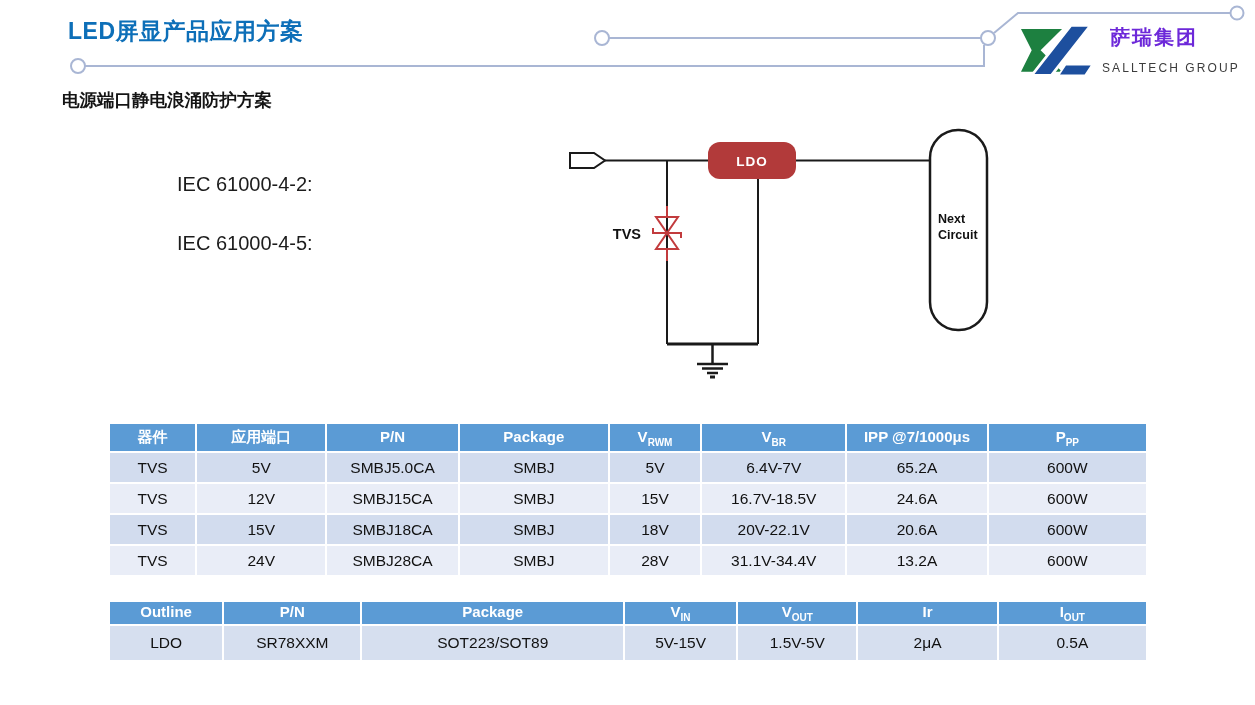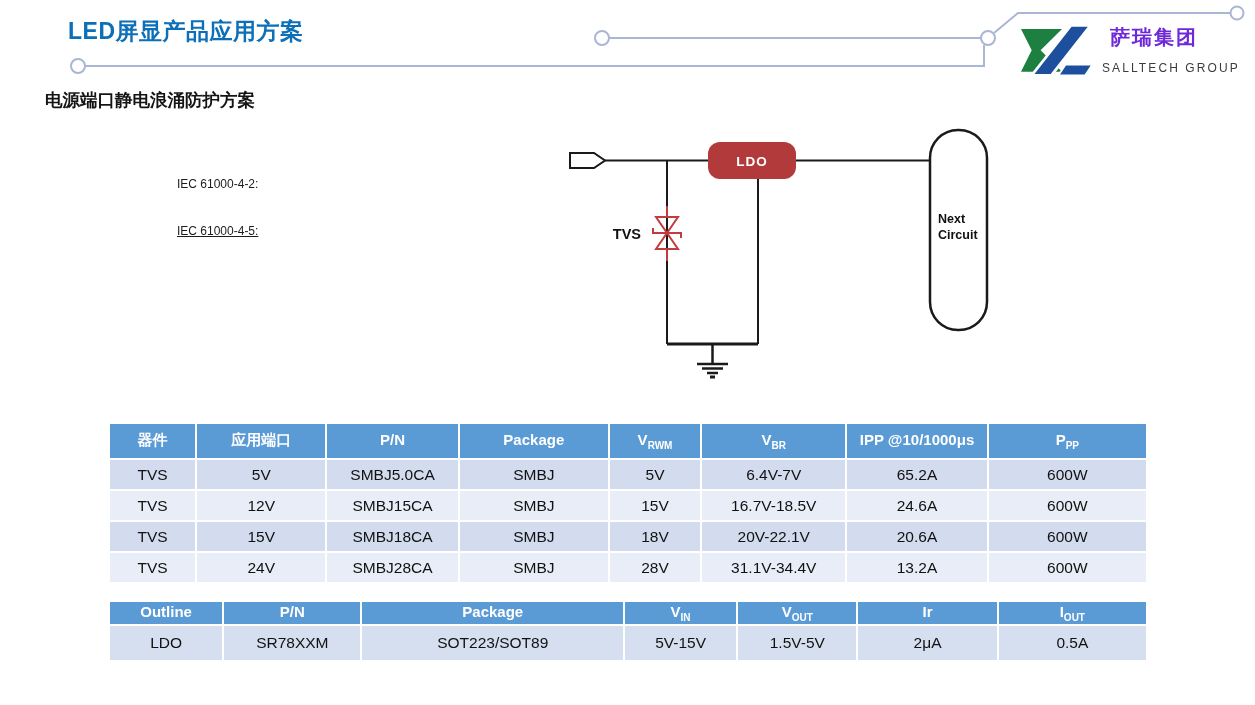--- a/index.html
+++ b/index.html
@@ -8,44 +8,44 @@
   .slide {
     position:relative; width:1255px; height:705px;
     background:#ffffff; overflow:hidden;
   }
   
   .title {
     position:absolute; left:68px; top:16px;
     font-size:23px; font-weight:bold; color:#0d6fb8; letter-spacing:0.5px;
   }
   .subtitle {
-    position:absolute; left:45px; top:88px;
+    position:absolute; left:62px; top:88px;
     font-size:17.5px; font-weight:bold; color:#141414;
   }
   .decor { position:absolute; left:0; top:0; }
   
   .logo { position:absolute; left:1012px; top:20px; display:flex; align-items:center; }
   .logo-text { margin-left:6px; }
   .logo-cn { font-size:20px; font-weight:bold; color:#6d28d9; letter-spacing:2px;margin-left:8px; }
   .logo-en { font-size:12px; color:#3c3c3c; letter-spacing:2.1px; margin-top:10px; }
   
-  .specs { position:absolute; left:177px; top:172px; color:#1c1c1c; font-size:12px; }
+  .specs { position:absolute; left:177px; top:172px; color:#1c1c1c; font-size:20px; }
   .specs p { line-height:24px; white-space:pre; }
-  .specs p.gap { margin-top:23px;text-decoration:underline; }
+  .specs p.gap { margin-top:35px; }
   
   .circuit { position:absolute; left:0; top:118px; }
   
   table { position:absolute; border-collapse:separate; border-spacing:2px; table-layout:fixed; }
   .t1 { left:108px; top:422px; width:1040px; }
   .t2 { left:108px; top:600px; width:1040px; }
   th {
     background:#5b9bd5; color:#ffffff; font-weight:bold; font-size:15px;
     text-align:center; vertical-align:middle;
   }
-  .t1 th { height:34px; }
+  .t1 th { height:27px; }
   .t2 th { height:22px; }
   th sub { font-size:10px; font-weight:bold;text-align:right; }
   td {
     font-size:15.5px; color:#111111; text-align:center; vertical-align:middle;
   }
   .t1 td { height:29px; }
   .t2 td { height:34px; }
   .t1 tbody tr:nth-child(odd) td { background:#d2dcee; }
   .t1 tbody tr:nth-child(even) td { background:#e9edf7; }
   .t2 tbody td { background:#d6dfef; }
@@ -134,21 +134,21 @@
         <col style="width:157px">
     </colgroup>
     <thead>
       <tr>
         <th><span>器件</span><sub></sub></th>
         <th><span>应用端口</span><sub></sub></th>
         <th><span>P/N</span><sub></sub></th>
         <th><span>Package</span><sub></sub></th>
         <th><span>V</span><sub>RWM</sub></th>
         <th><span>V</span><sub>BR</sub></th>
-        <th><span>IPP @10/1000μs</span><sub></sub></th>
+        <th><span>IPP @7/1000μs</span><sub></sub></th>
         <th><span>P</span><sub>PP</sub></th>
       </tr>
     </thead>
     <tbody>
       <tr>
         <td>TVS</td>
         <td>5V</td>
         <td>SMBJ5.0CA</td>
         <td>SMBJ</td>
         <td>5V</td>

